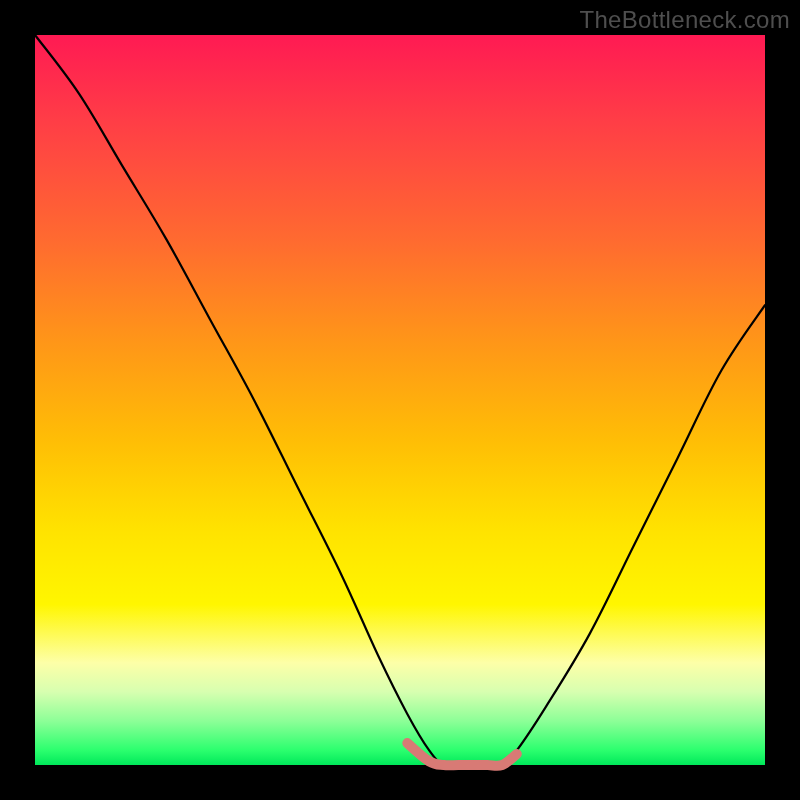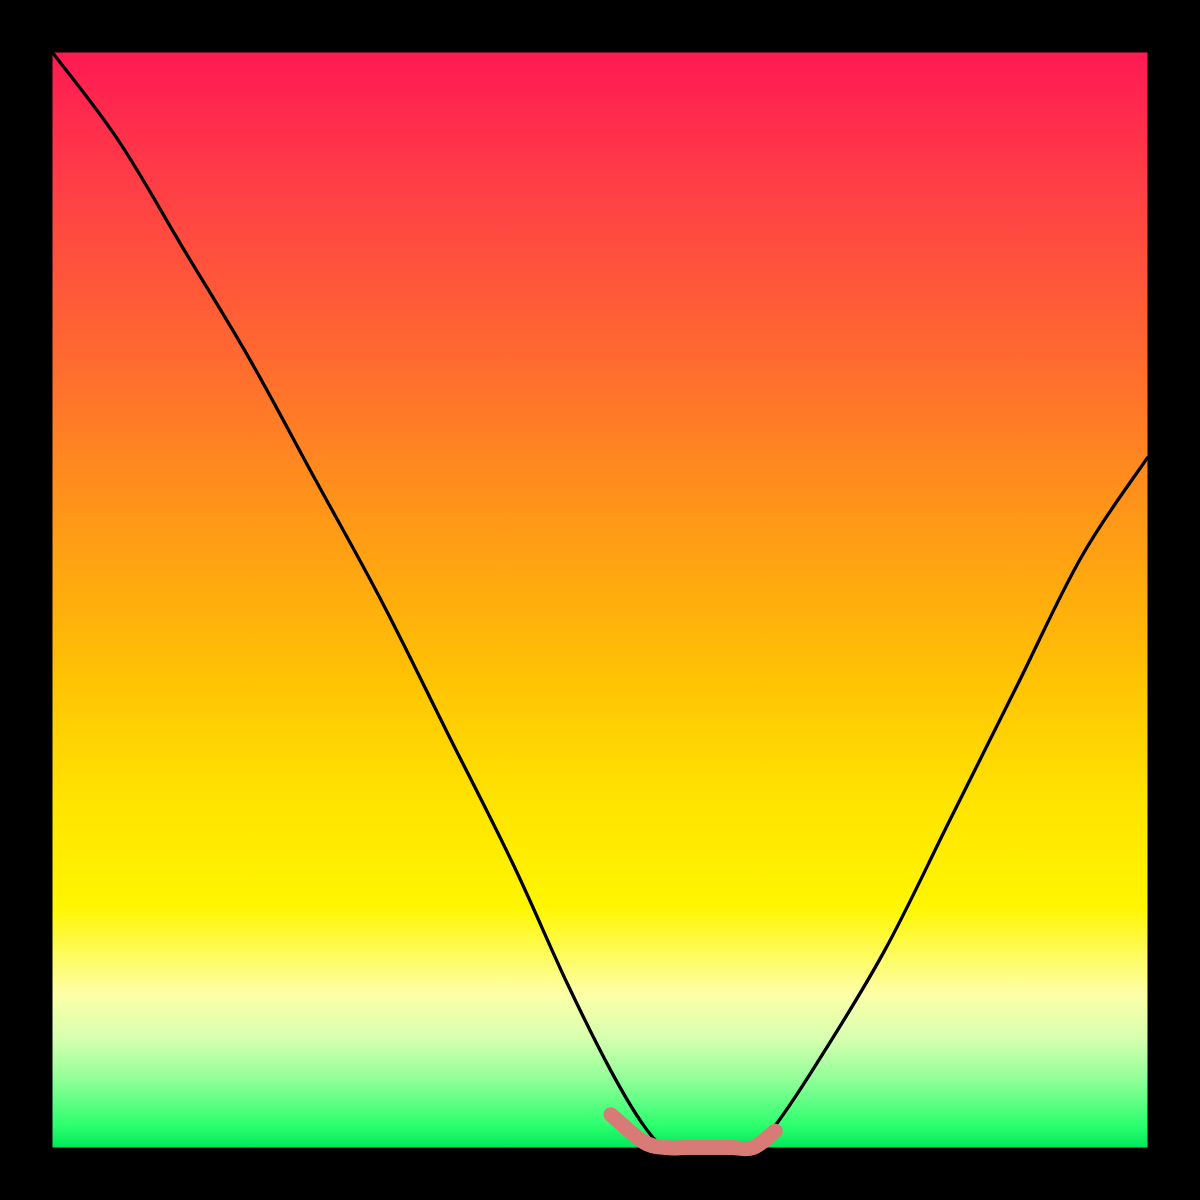--- a/index.html
+++ b/index.html
@@ -69,13 +69,14 @@
     <div class="gradient"></div>
 
     <svg class="curve" viewBox="0 0 730 730" preserveAspectRatio="none">
 
       <path id="main-curve" fill="none" stroke="#000000" stroke-width="2.2" stroke-linecap="round" d="M 0,0 C 7.8839999999999995,10.511999999999995 28.031999999999996,34.74799999999996 43.8,58.39999999999998 C 59.568,82.05199999999999 71.832,105.12000000000009 87.6,131.4000000000001 C 103.368,157.6800000000001 115.632,176.80599999999998 131.4,204.39999999999998 C 147.168,231.99399999999997 159.432,255.79199999999997 175.2,284.7 C 190.968,313.608 203.232,334.778 219,365 C 234.768,395.222 247.032,421.064 262.8,452.6 C 278.568,484.136 292.14599999999996,509.97800000000007 306.59999999999997,540.2 C 321.054,570.422 331.27399999999994,595.534 343.09999999999997,620.5 C 354.926,645.466 363.102,661.818 372.3,678.9 C 381.49800000000005,695.982 387.63000000000005,706.202 394.20000000000005,715.4 C 400.77000000000004,724.598 403.54400000000004,727.372 408.8,730 C 414.056,732.628 418.144,730 423.4,730 C 428.65599999999995,730 432.74399999999997,730 438,730 C 443.25600000000003,730 447.34400000000005,730 452.6,730 C 457.856,730 461.944,732.628 467.2,730 C 472.45599999999996,727.372 473.916,725.9119999999999 481.8,715.4 C 489.684,704.888 497.85999999999996,692.624 510.99999999999994,671.6 C 524.14,650.576 539.0319999999999,627.508 554.8,598.6 C 570.568,569.692 582.8319999999999,542.536 598.5999999999999,511 C 614.3679999999999,479.464 626.632,454.93600000000004 642.4,423.40000000000003 C 658.168,391.86400000000003 670.4319999999999,363.39399999999995 686.1999999999999,335.79999999999995 C 701.968,308.20599999999996 722.116,281.926 730,270.1"></path>
 
       <path id="bottom-hl" fill="none" stroke="#d87a75" stroke-width="10" stroke-linecap="round" d="M 372.3,708.1 C 376.242,711.385 387.63000000000005,722.408 394.20000000000005,726.35 C 400.77000000000004,730.292 403.54400000000004,729.343 408.8,730 C 414.056,730.657 418.144,730 423.4,730 C 428.65599999999995,730 432.74399999999997,730 438,730 C 443.25600000000003,730 447.34400000000005,730 452.6,730 C 457.856,730 461.944,731.971 467.2,730 C 472.45599999999996,728.029 479.172,721.021 481.8,719.05"></path>
     </svg>
   </div>
 
+  <div class="watermark">TheBottleneck.com</div>
 </div>
 
 </body></html>

